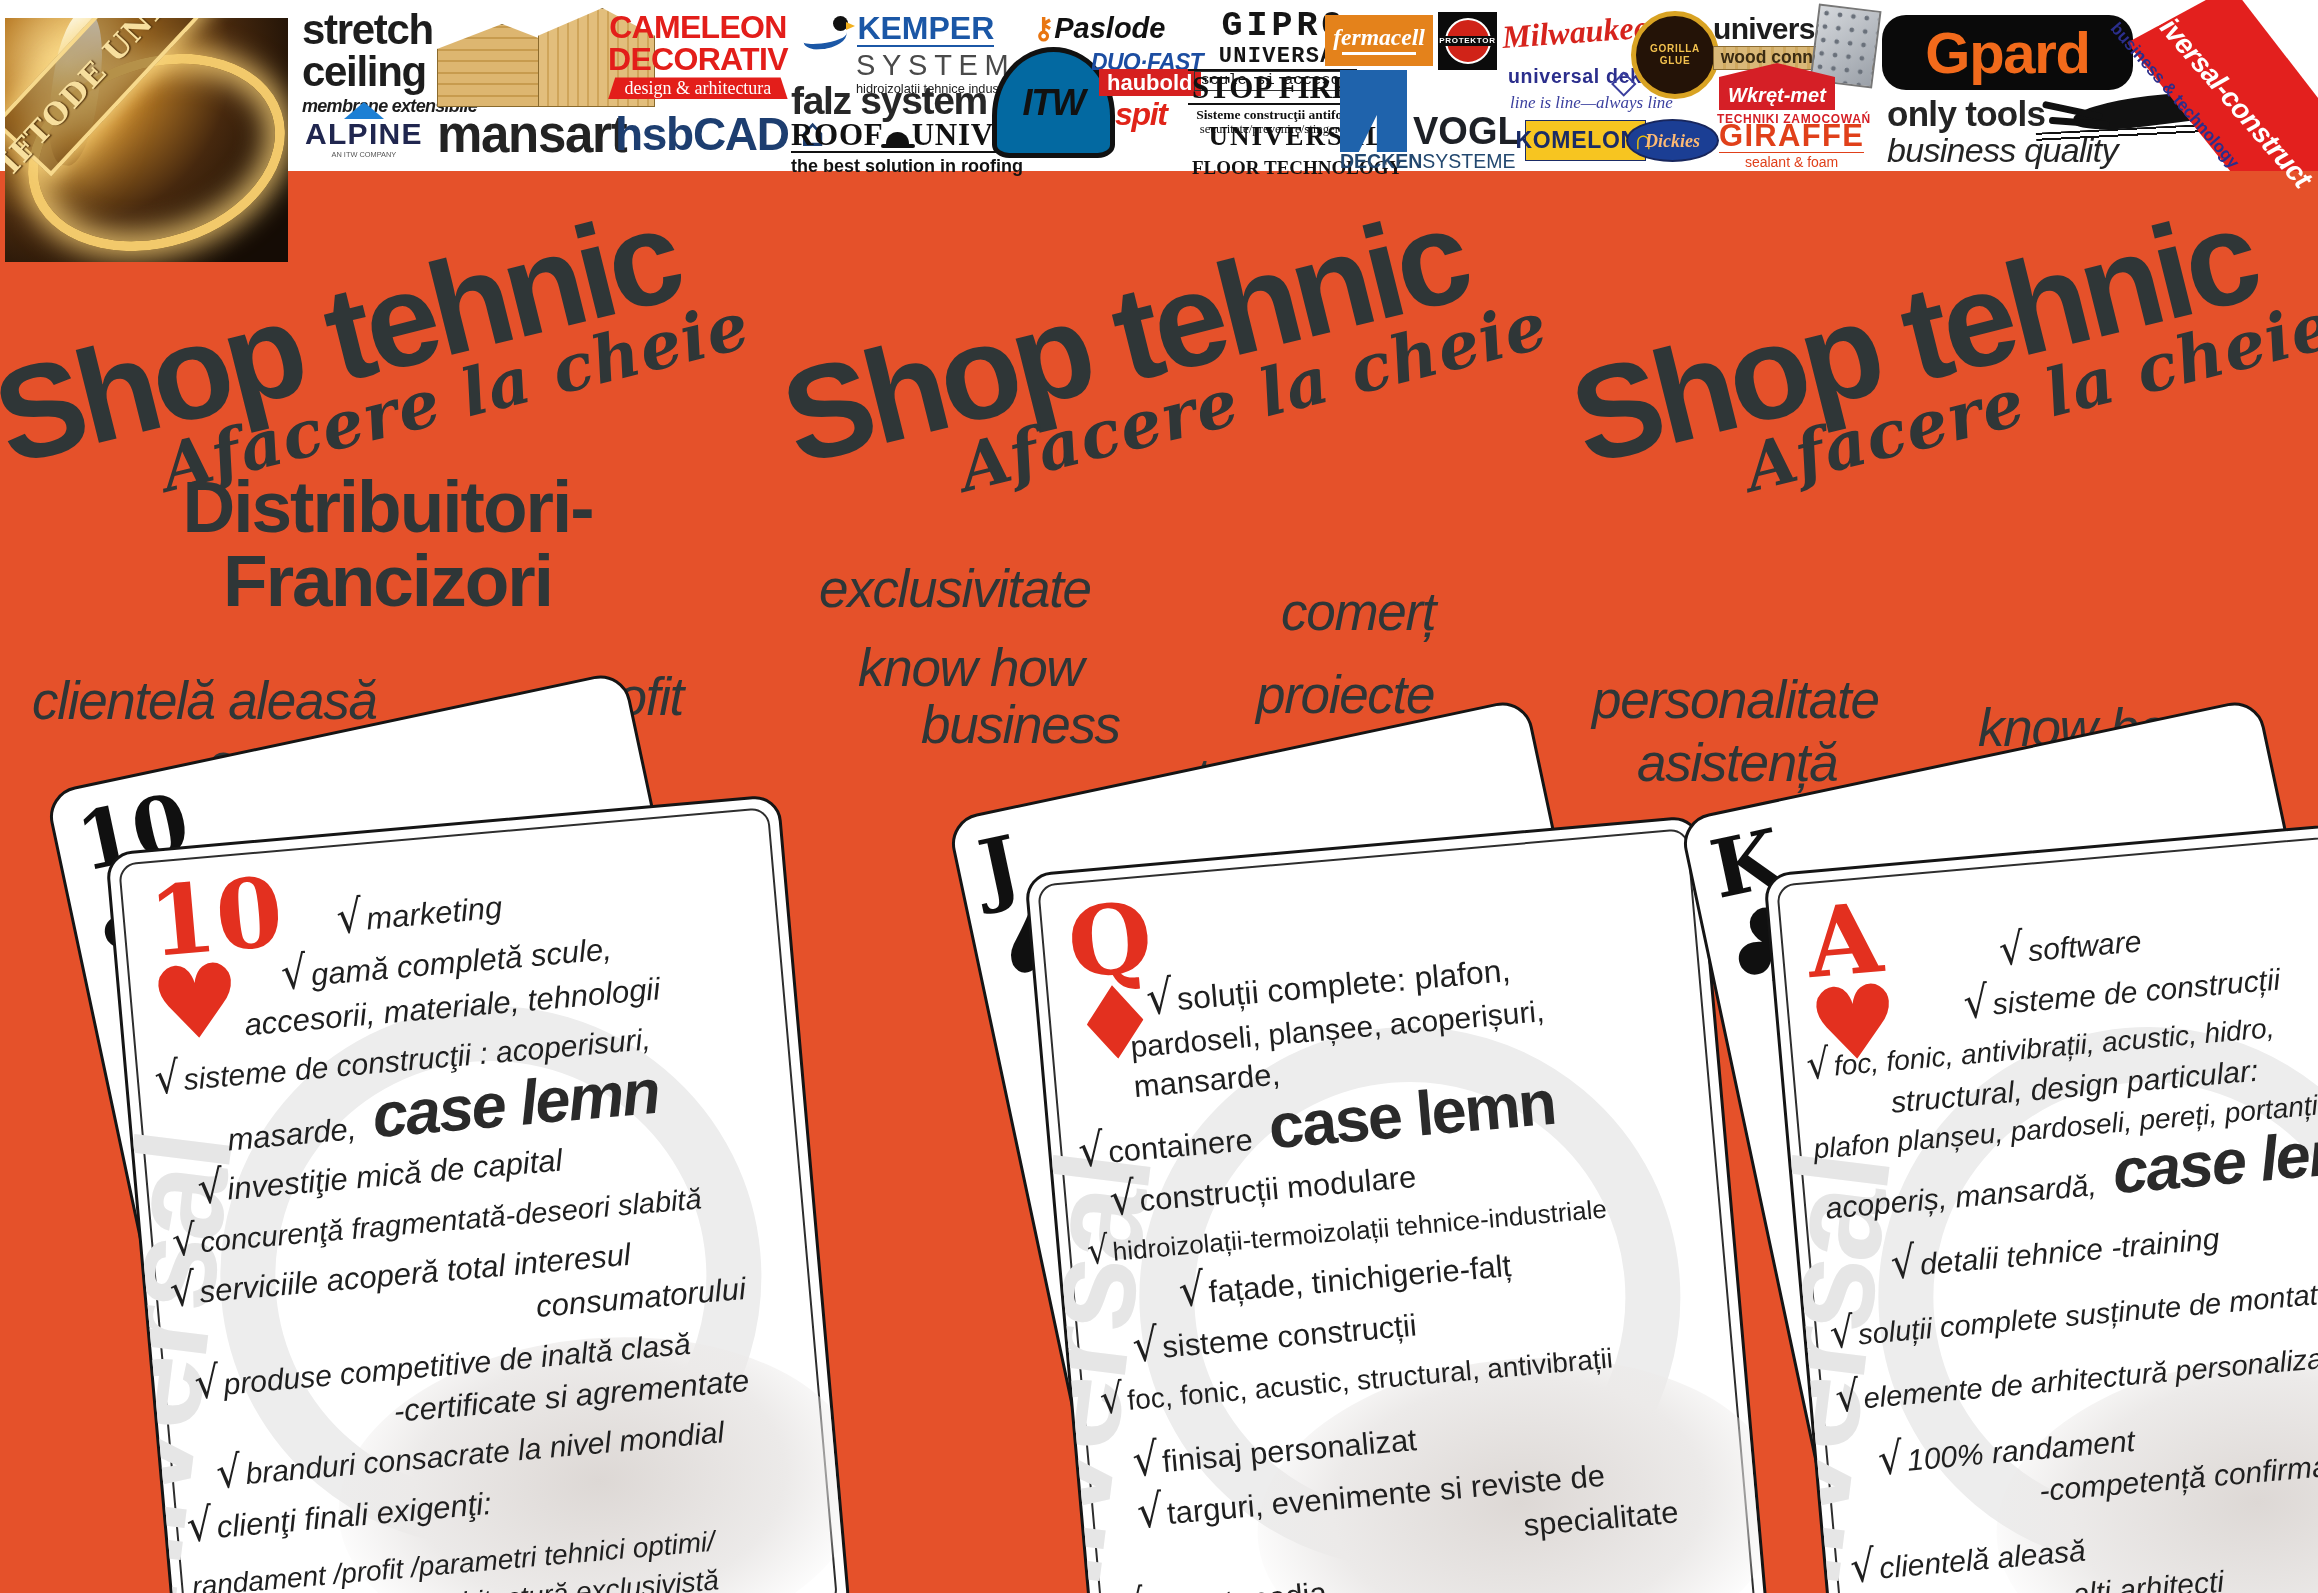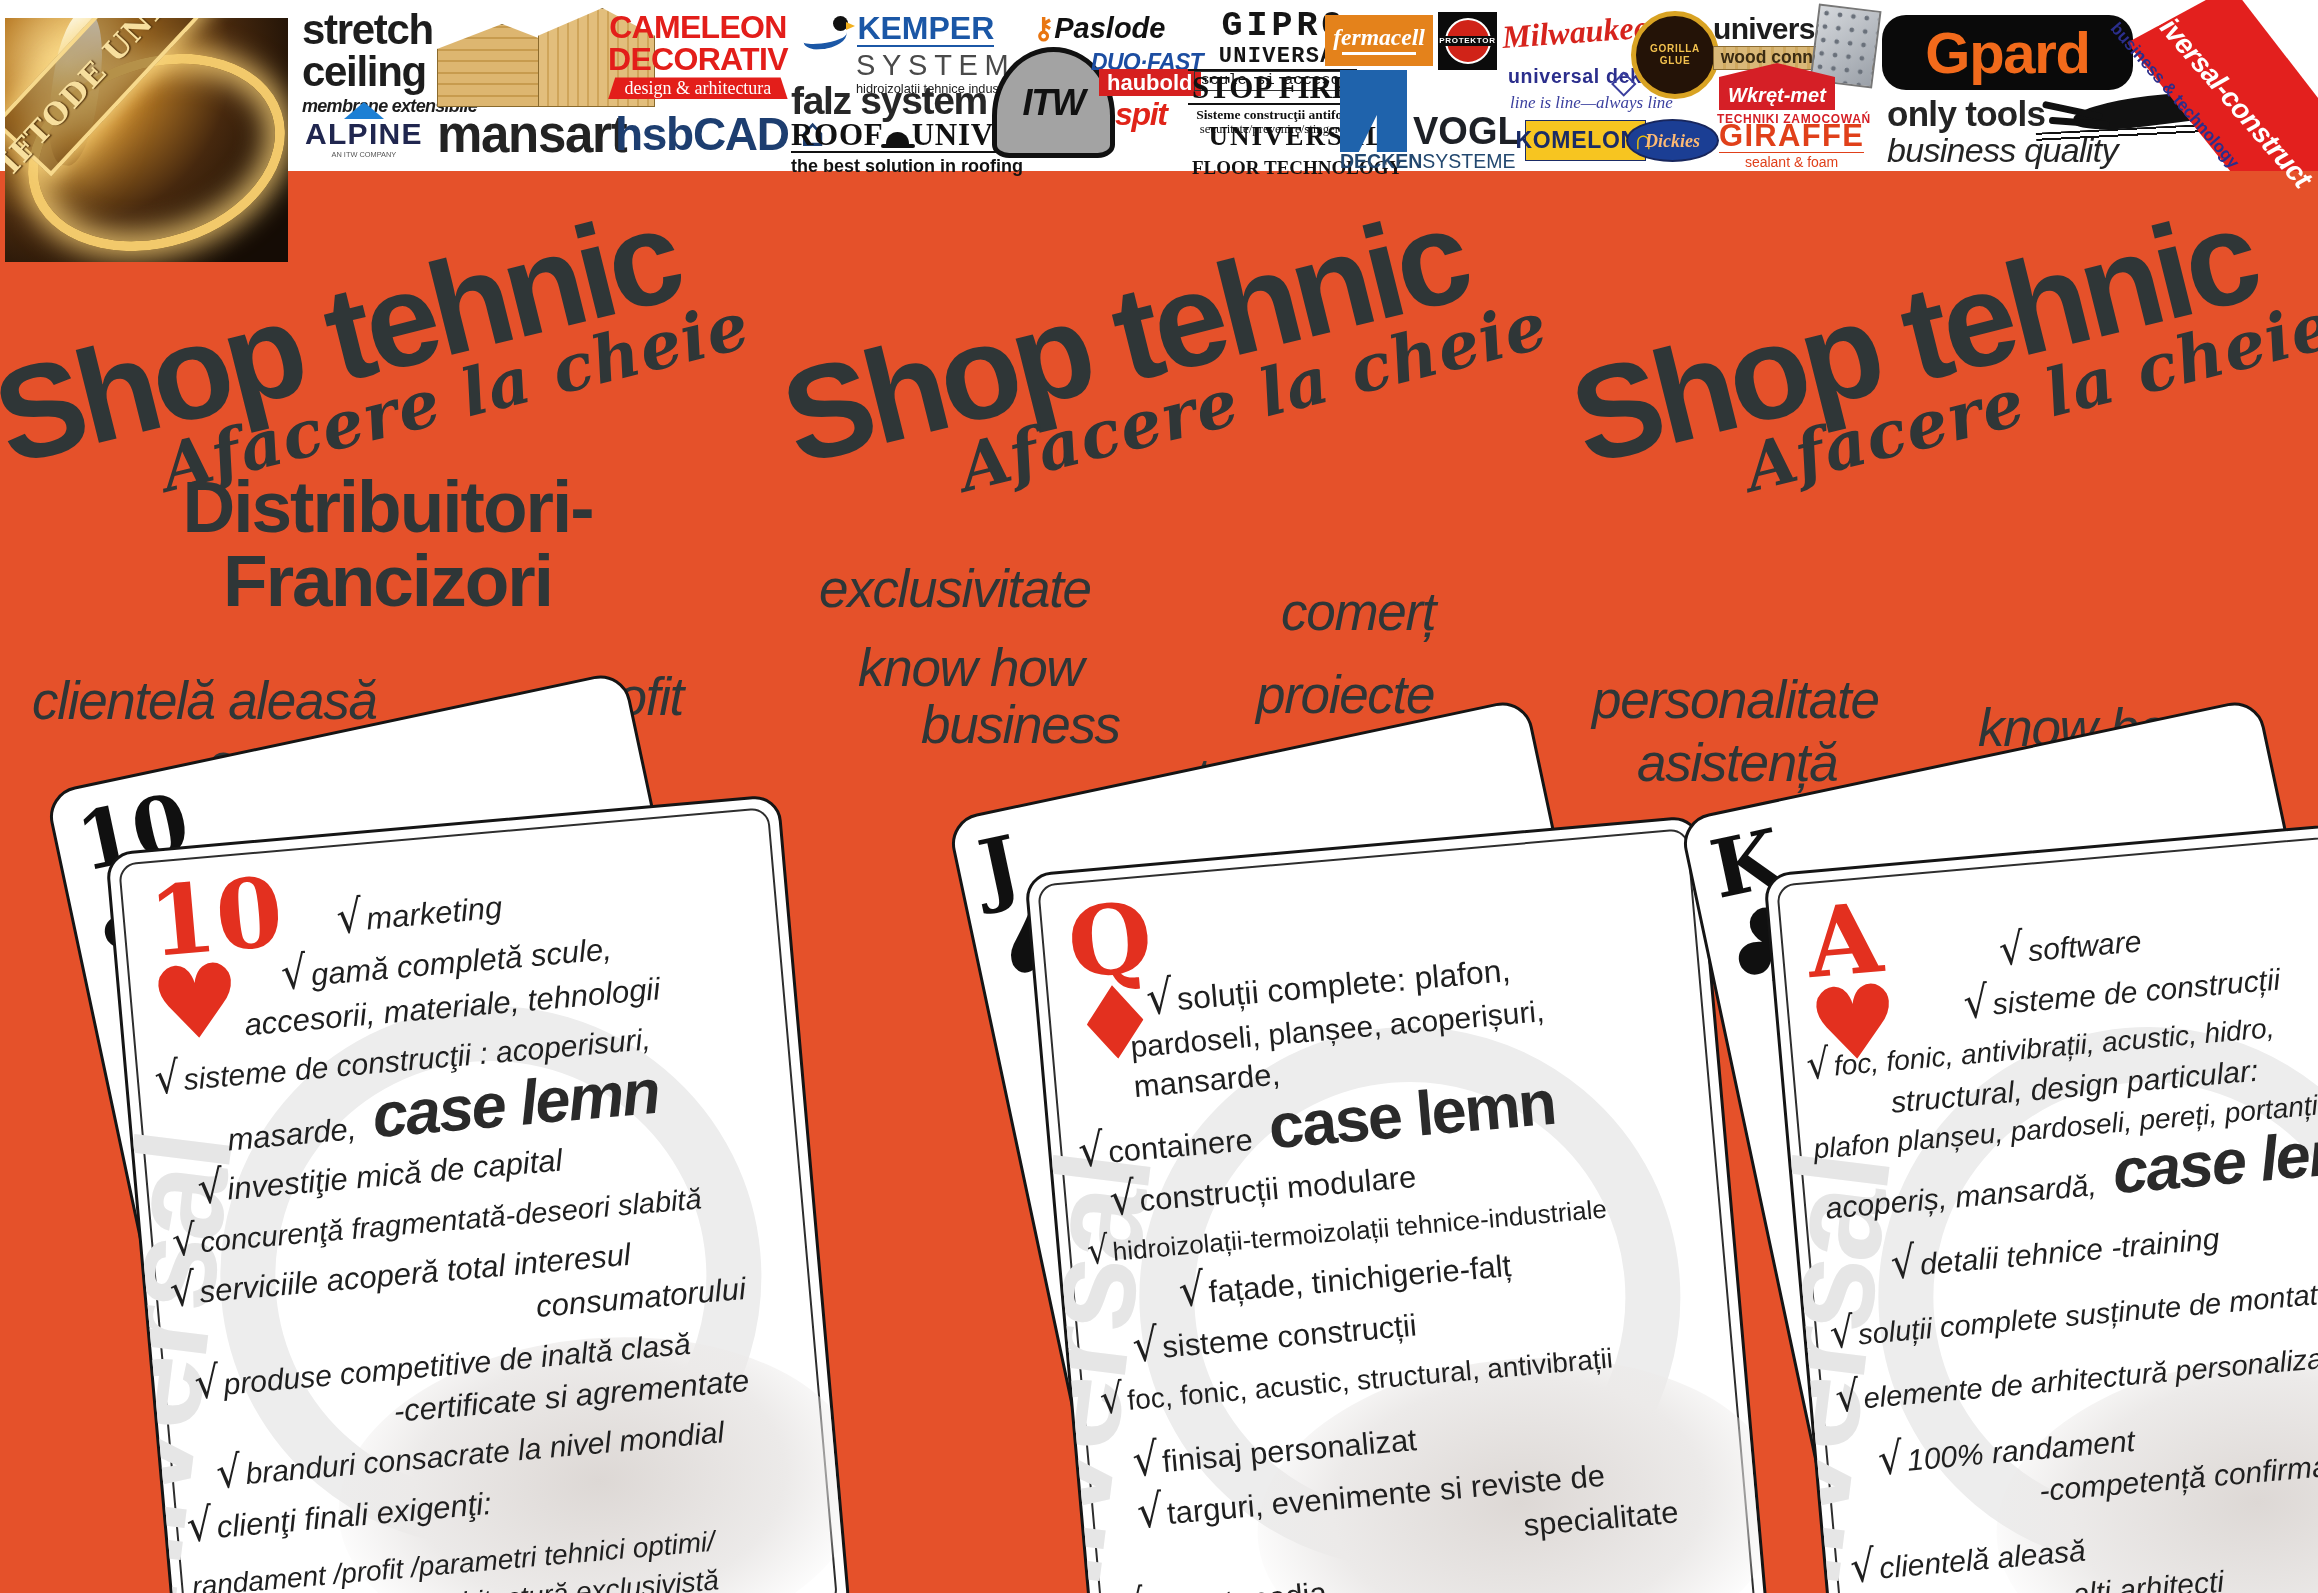--- a/index.html
+++ b/index.html
@@ -55,21 +55,21 @@
   .kemper .nm{font-size:32px;font-weight:700;color:#1B57A6;border-bottom:2.7px solid #1B57A6;padding-bottom:1.3px;}
   .kemper .sys{font-size:29px;font-weight:400;color:#4a4a4a;letter-spacing:6.7px;margin:4px 0 0 53px;}
   .kemper .sub{font-size:12.8px;color:#222;margin:2.7px 0 0 53px;letter-spacing:0;}
   .falz{left:791px;top:81px;font-size:39px;font-weight:700;color:#272727;letter-spacing:-1.3px;}
   .roofu{left:791px;top:119px;font-family:"Liberation Serif",serif;font-weight:700;color:#111;}
   .roofu .big{font-size:31px;letter-spacing:0.7px;border-bottom:2px solid #111;padding-bottom:1.3px;}
   .roof-hat{display:inline-block;width:23px;height:13.5px;background:#111;border-radius:11.5px 11.5px 0 0;position:relative;margin:0 2.7px;}
   .roof-hat::after{content:"";position:absolute;left:-5.4px;bottom:-2.7px;width:34px;height:4px;background:#111;border-radius:2px;}
   .roofu .sub{font-family:"Liberation Sans",sans-serif;font-size:18px;font-weight:700;margin-top:4px;}
   
-  .helmet{left:992px;top:47px;width:113px;height:101px;background:#a3a3a3;border:5.4px solid #111;
+  .helmet{left:992px;top:47px;width:113px;height:101px;background:#0369a1;border:5.4px solid #111;
       border-radius:50% 50% 14% 14% / 62% 62% 12% 12%;display:flex;align-items:center;justify-content:center;}
   .helmet span{font-size:36px;font-weight:700;font-style:italic;color:#111;letter-spacing:-1.3px;}
   .paslode{left:1033px;top:13.5px;font-size:29px;font-weight:700;font-style:italic;color:#111;}
   .paslode .key{color:#E87511;font-weight:700;font-style:normal;}
   .duofast{left:1091px;top:51px;font-size:23px;font-weight:700;font-style:italic;color:#1C4DA1;letter-spacing:-0.7px;}
   .haubold{left:1099px;top:69px;background:#D6201F;color:#fff;font-size:22px;font-weight:700;padding:2.7px 8px;}
   .spit{left:1115px;top:98px;color:#E02318;font-size:32px;font-weight:700;font-style:italic;letter-spacing:-1.3px;}
   
   .gipro{left:1194px;top:9.4px;text-align:center;font-family:Liberation Mono, monospace;color:#151515;}
   .gipro .l1{font-size:35px;font-weight:700;letter-spacing:4px;}

